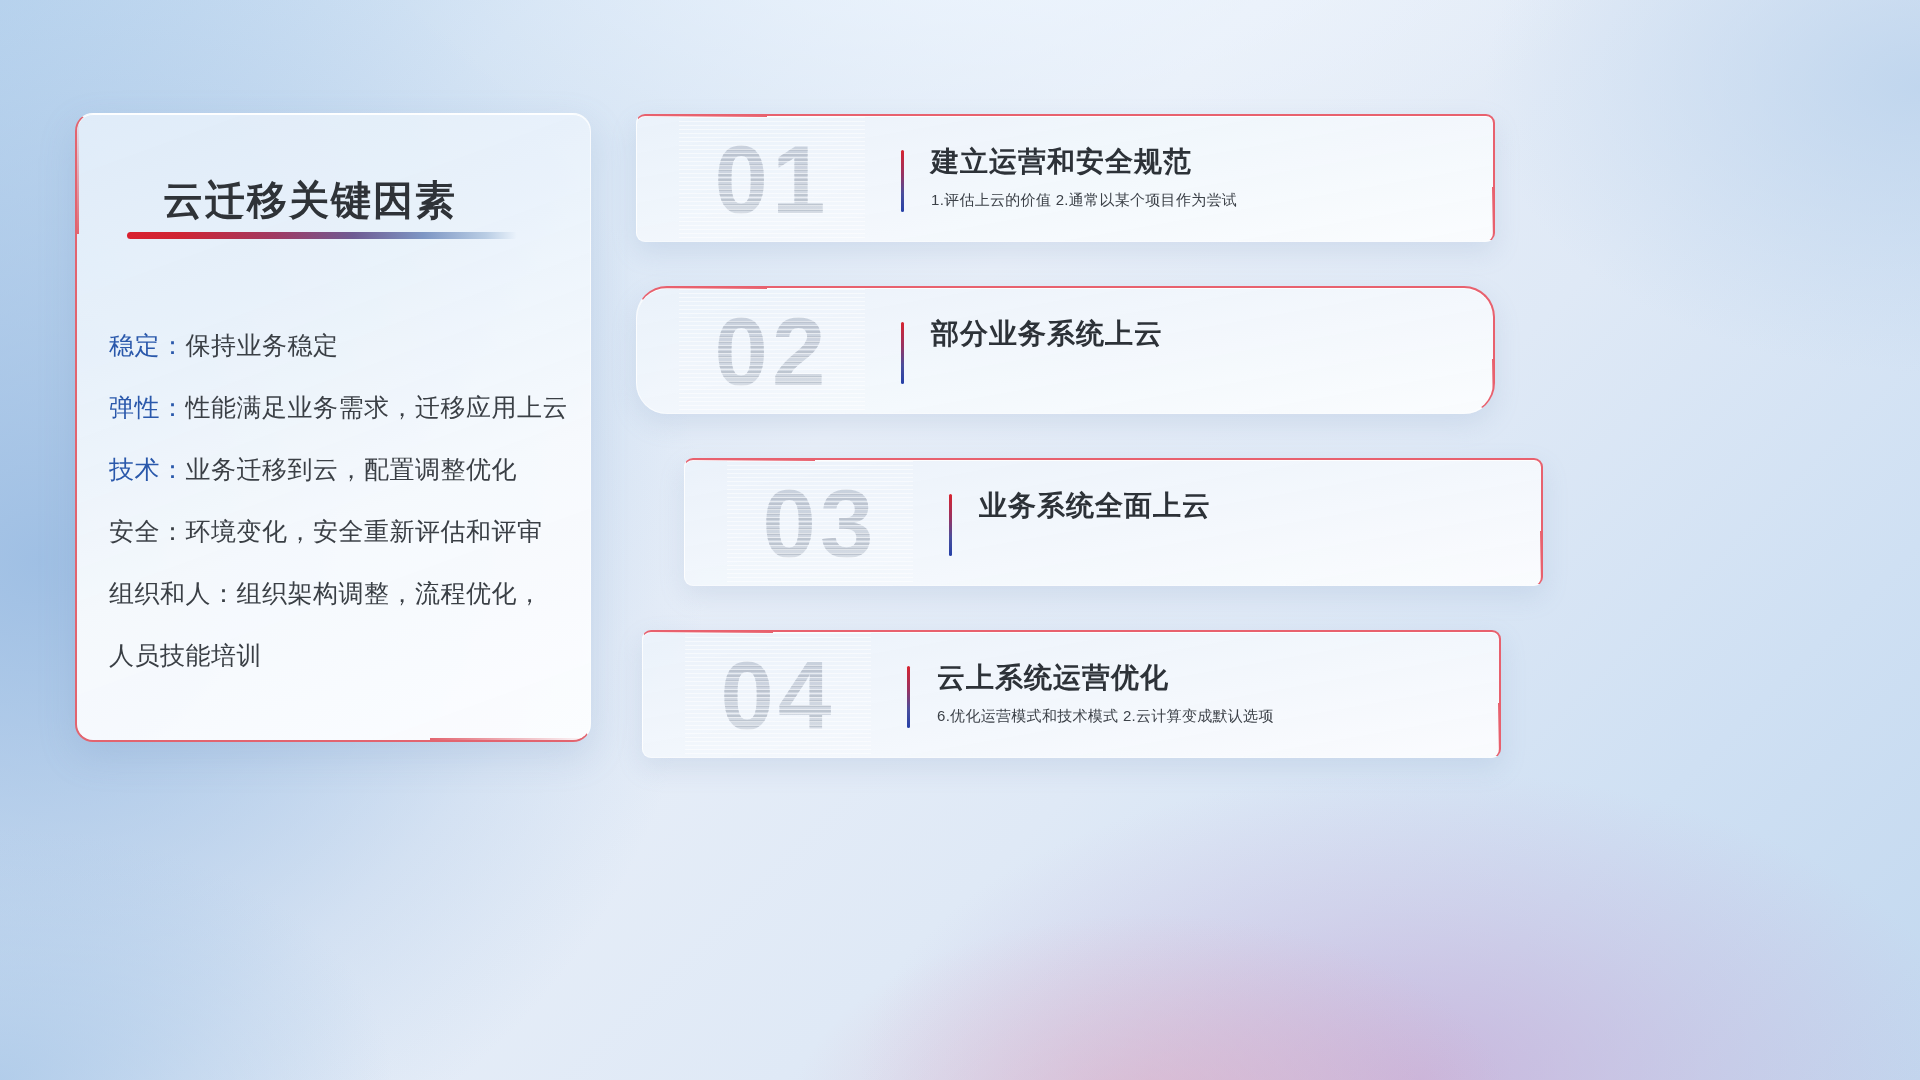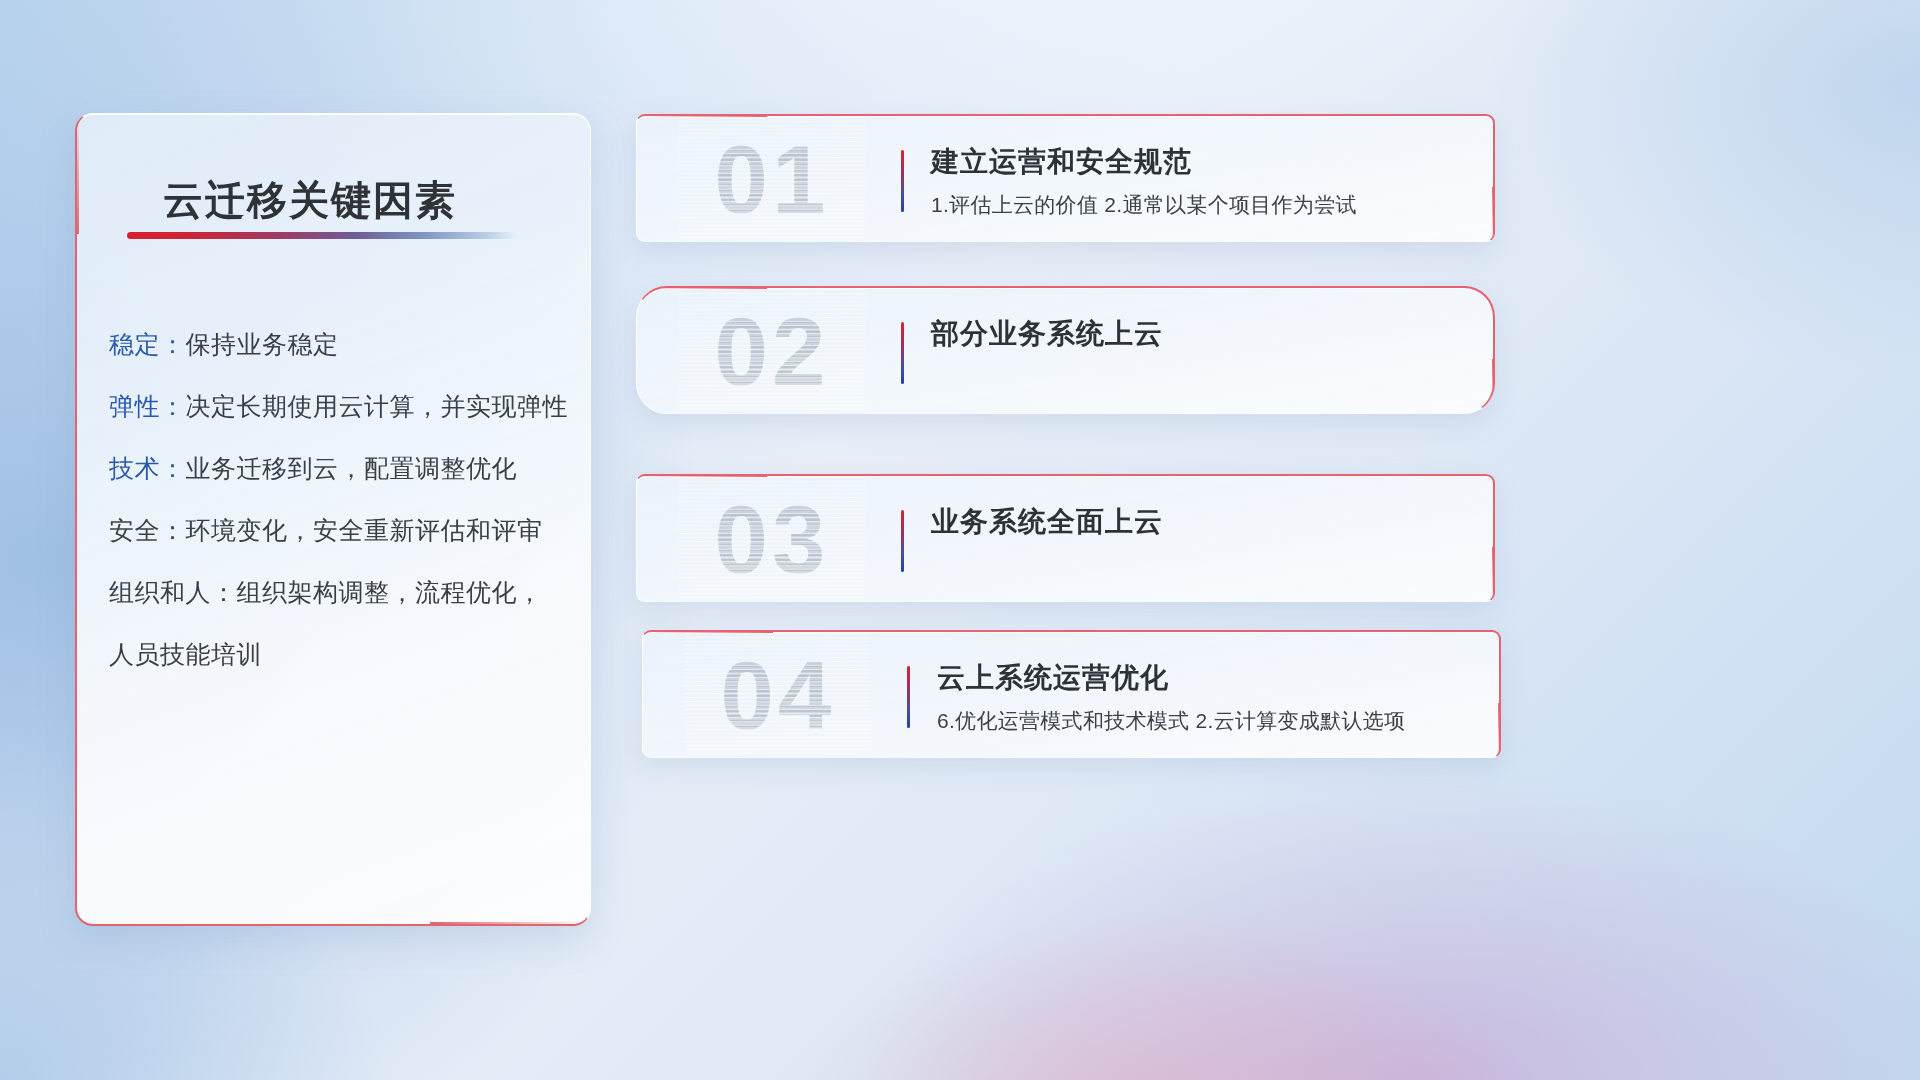--- a/index.html
+++ b/index.html
@@ -34,29 +34,28 @@
   .bg-glow-bl {
     background:radial-gradient(ellipse 560px 360px at 0% 100%, rgba(170,200,232,.8) 0%, rgba(170,200,232,0) 70%);
   }
 
   
   .stage { position:absolute; inset:0; z-index:2; }
 
   
   .left-card {
     position:absolute;
-    left:75px; top:113px; width:516px; height:813px;
+    left:75px; top:113px; width:516px; height:629px;
     border-radius:18px;
     background:linear-gradient(160deg, rgba(226,237,249,.92) 0%, rgba(235,243,251,.93) 30%, rgba(247,250,253,.96) 62%, rgba(252,253,255,.97) 100%);
     border:1px solid rgba(255,255,255,.75);
     border-left:2px solid #e2646f;
     border-bottom:2px solid #e2646f;
     box-shadow:0 14px 36px rgba(120,150,190,.22), inset 0 1px 0 rgba(255,255,255,.9);
     overflow:hidden;
-    font-family:Liberation Serif, serif;
   }
   .left-card .corner-fade {
     position:absolute; left:-2px; top:0; width:4px; height:120px;
     background:linear-gradient(to bottom, rgba(226,100,111,0), rgba(226,100,111,1));
   }
   .left-card .corner-fade-b {
     position:absolute; right:0; bottom:-2px; width:160px; height:4px;
     background:linear-gradient(to right, rgba(226,100,111,1), rgba(226,100,111,0));
   }
 
@@ -85,21 +84,21 @@
     border-radius:9px;
     background:linear-gradient(170deg, rgba(235,242,250,.93) 0%, rgba(242,247,252,.95) 45%, rgba(251,252,254,.97) 100%);
     border:1px solid rgba(255,255,255,.6);
     border-top:2px solid #e8616e;
     border-right:2px solid #e8616e;
     box-shadow:0 10px 26px rgba(120,150,190,.18), inset 0 1px 0 rgba(255,255,255,.85);
     overflow:hidden;
   }
   .rcard.c1 { top:114px; }
   .rcard.c2 { top:286px;border-radius:31px; }
-  .rcard.c3 { top:474px; }
+  .rcard.c3 { top:458px;margin-left:48px; }
   .rcard.c4 { top:630px;margin-left:6px; }
 
   .rcard .edge-fade-t {
     position:absolute; left:0; top:-2px; width:130px; height:3px;
     background:linear-gradient(to right, rgba(232,97,110,0), rgba(232,97,110,1));
   }
   .rcard .edge-fade-r {
     position:absolute; right:-2px; bottom:0; width:3px; height:54px;
     background:linear-gradient(to bottom, rgba(232,97,110,1), rgba(232,97,110,0));
   }
@@ -136,21 +135,21 @@
     background:linear-gradient(to bottom,#d8232f 0%, #9a3160 38%, #4a4e9c 70%, #2540a8 100%);
     border-radius:2px;
   }
   .rtitle {
     position:absolute; left:294px; top:27px;
     font-size:28px; font-weight:700; color:#2d3238; letter-spacing:1px;
     white-space:nowrap;
   }
   .rdesc {
     position:absolute; left:294px; top:75px;
-    font-size:21px; color:#3c4148; letter-spacing:.3px;
+    font-size:15px; color:#3c4148; letter-spacing:.3px;
     white-space:nowrap;
   }
 </style>
 </head>
 <body>
 
 <div class="bg bg-base"></div>
 <div class="bg bg-glow-top"></div>
 <div class="bg bg-glow-tr"></div>
 <div class="bg bg-glow-left"></div>
@@ -165,21 +164,21 @@
     <div class="corner-fade-b"></div>
 
     <div class="lc-title">云迁移关键因素</div>
     <div class="lc-rule"></div>
 
     <div class="lc-list">
       <div class="lc-item">
         <span class="k">稳定：</span><span>保持业务稳定</span>
       </div>
       <div class="lc-item">
-        <span class="k">弹性：</span><span>决定长期使用云计算，并实现弹性</span>
+        <span class="k">弹性：</span><span>性能满足业务需求，迁移应用上云</span>
       </div>
       <div class="lc-item">
         <span class="k">技术：</span><span>业务迁移到云，配置调整优化</span>
       </div>
       <div class="lc-item">
         <span>安全：</span><span>环境变化，安全重新评估和评审</span>
       </div>
       <div class="lc-item">
         <span>组织和人：</span><span>组织架构调整，流程优化，</span>
       </div>

